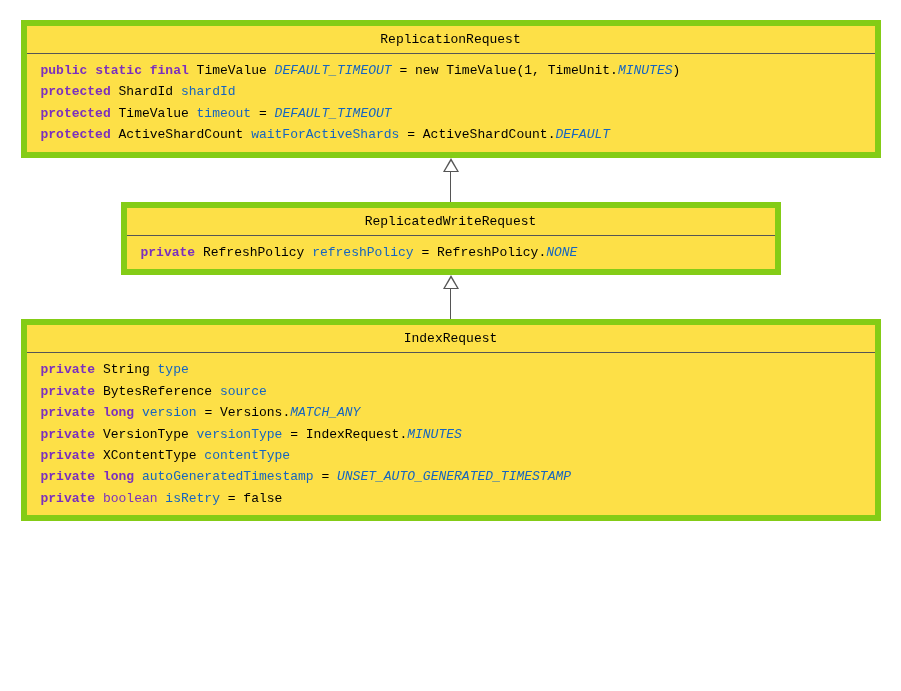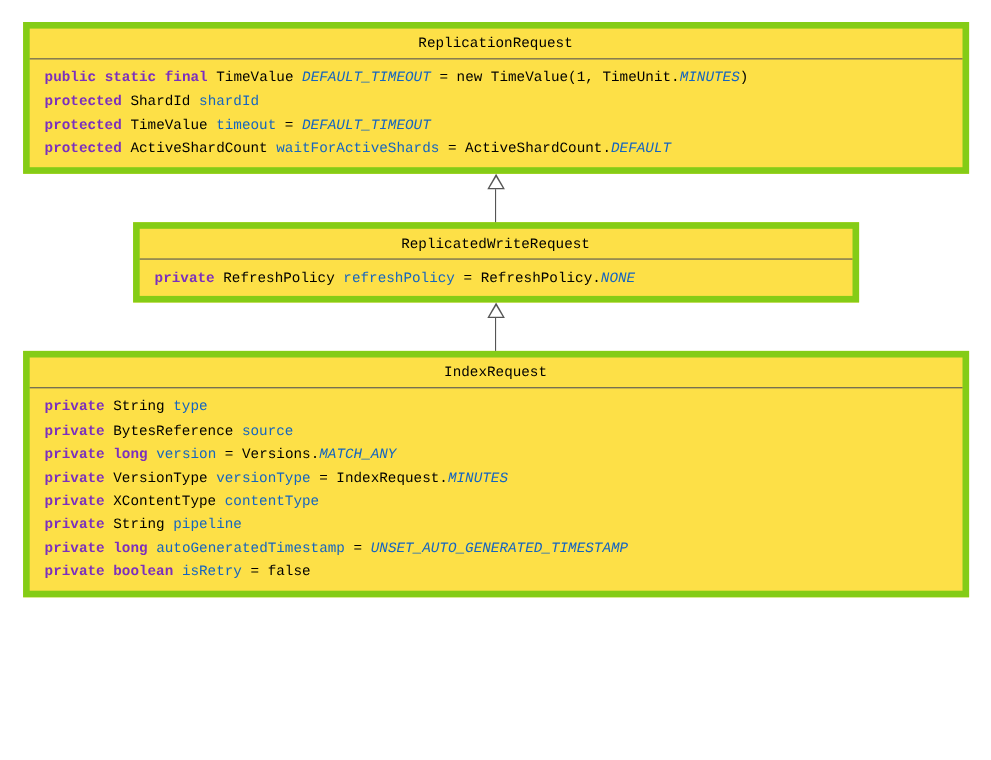--- a/index.html
+++ b/index.html
@@ -40,21 +40,21 @@
       line-height: 1.65;
     }
 
     .kw-public    { color: #7B2FBE; font-weight: bold; }
     .kw-protected { color: #7B2FBE; font-weight: bold; }
     .kw-private   { color: #7B2FBE; font-weight: bold; }
     .kw-static    { color: #7B2FBE; font-weight: bold; }
     .kw-final     { color: #7B2FBE; font-weight: bold; }
     .kw-int       { color: #7B2FBE; font-weight: bold; }
     .kw-long      { color: #7B2FBE; font-weight: bold; }
-    .kw-boolean   { color: #7B2FBE; font-weight: bold; }
+    .kw-boolean   { color: #7B2FBE; font-weight: normal; }
 
     .type-name    { color: #000; }
     .field-name   { color: #1565C0; }
     .italic-field { color: #1565C0; font-style: italic; }
     .value-const  { color: #1565C0; font-style: italic; }
 
     .box-replication {
       width: 860px;
     }
 
@@ -183,25 +183,20 @@
         <span class="field-name">versionType</span>
         <span class="type-name"> = IndexRequest.</span><span class="value-const">MINUTES</span>
       </div>
 
       <div>
         <span class="kw-private">private</span>
         <span class="type-name"> XContentType </span>
         <span class="field-name">contentType</span>
       </div>
 
-      <div>
-        <span class="kw-private">private</span>
-        <span class="type-name"> String </span>
-        <span class="field-name">pipeline</span>
-      </div>
 
 
       <div>
         <span class="kw-private">private</span>
         <span class="type-name"> </span>
         <span class="kw-long">long</span>
         <span class="type-name"> </span>
         <span class="field-name">autoGeneratedTimestamp</span>
         <span class="type-name"> = </span><span class="value-const">UNSET_AUTO_GENERATED_TIMESTAMP</span>
       </div>

